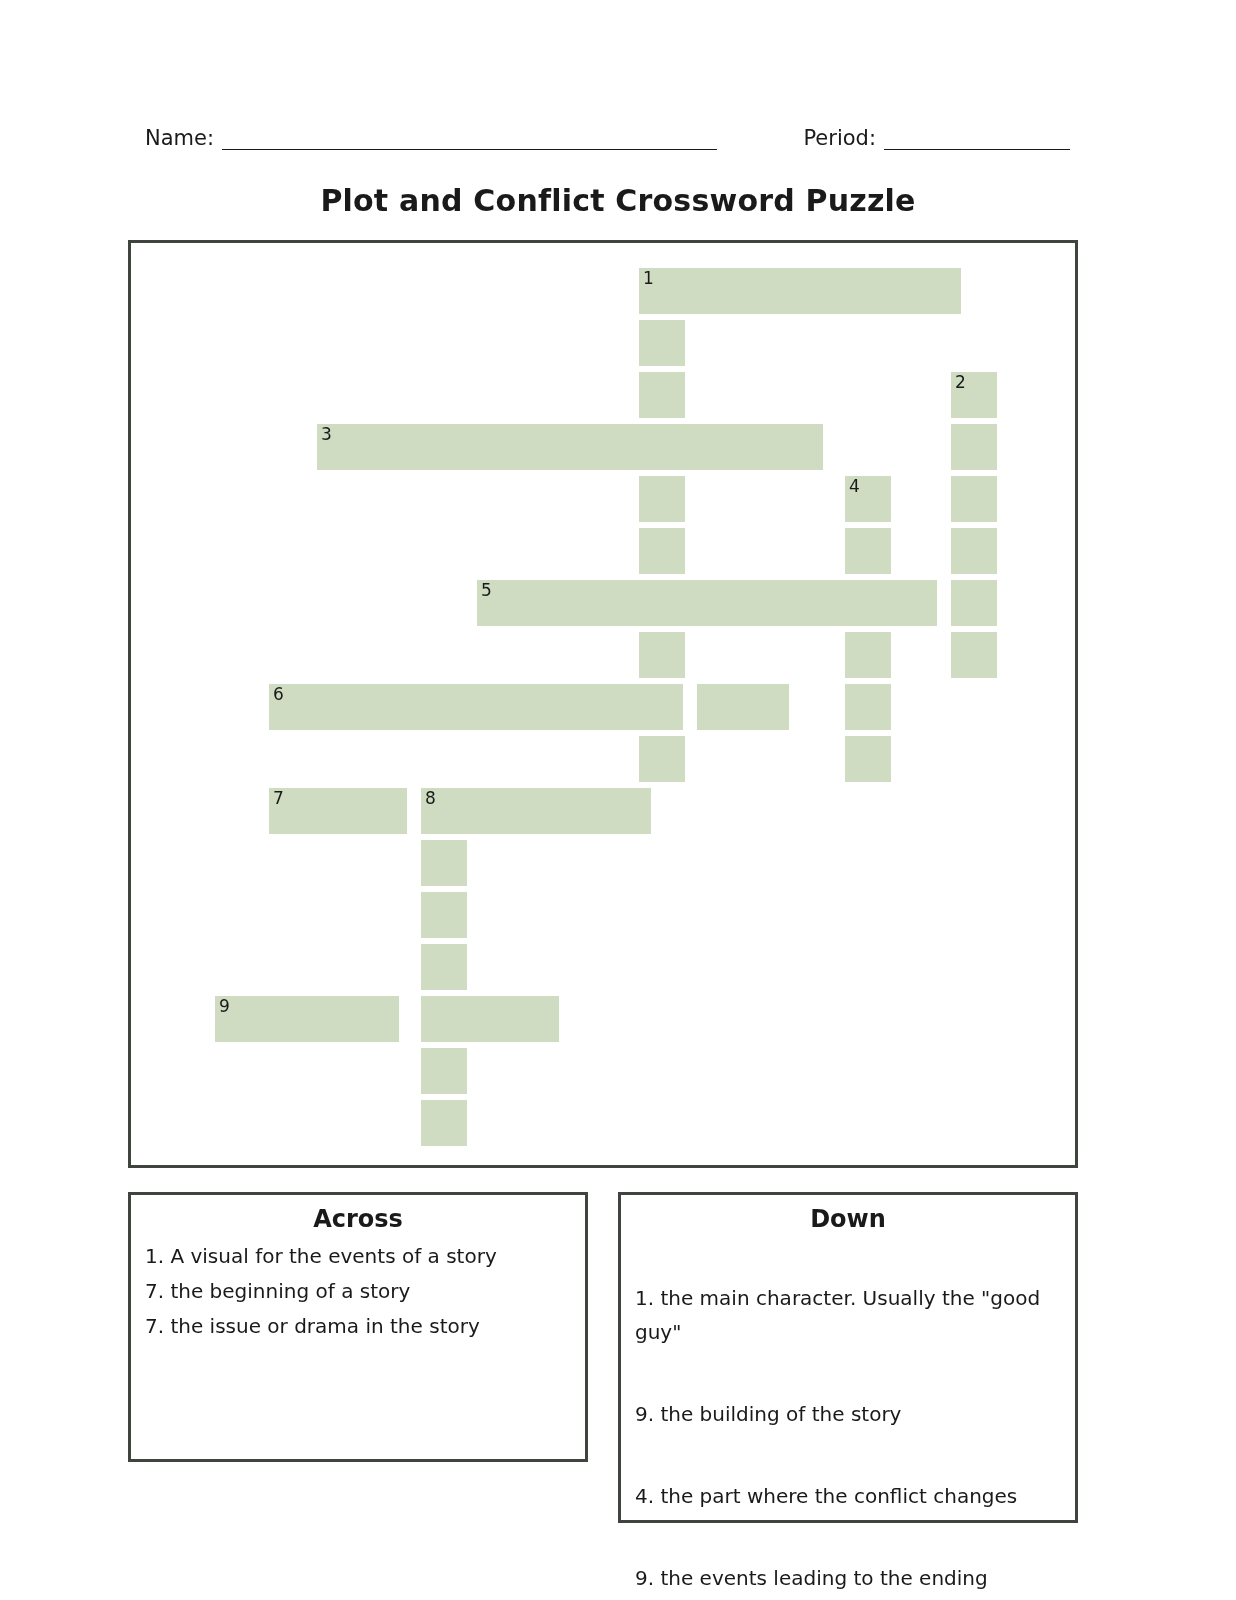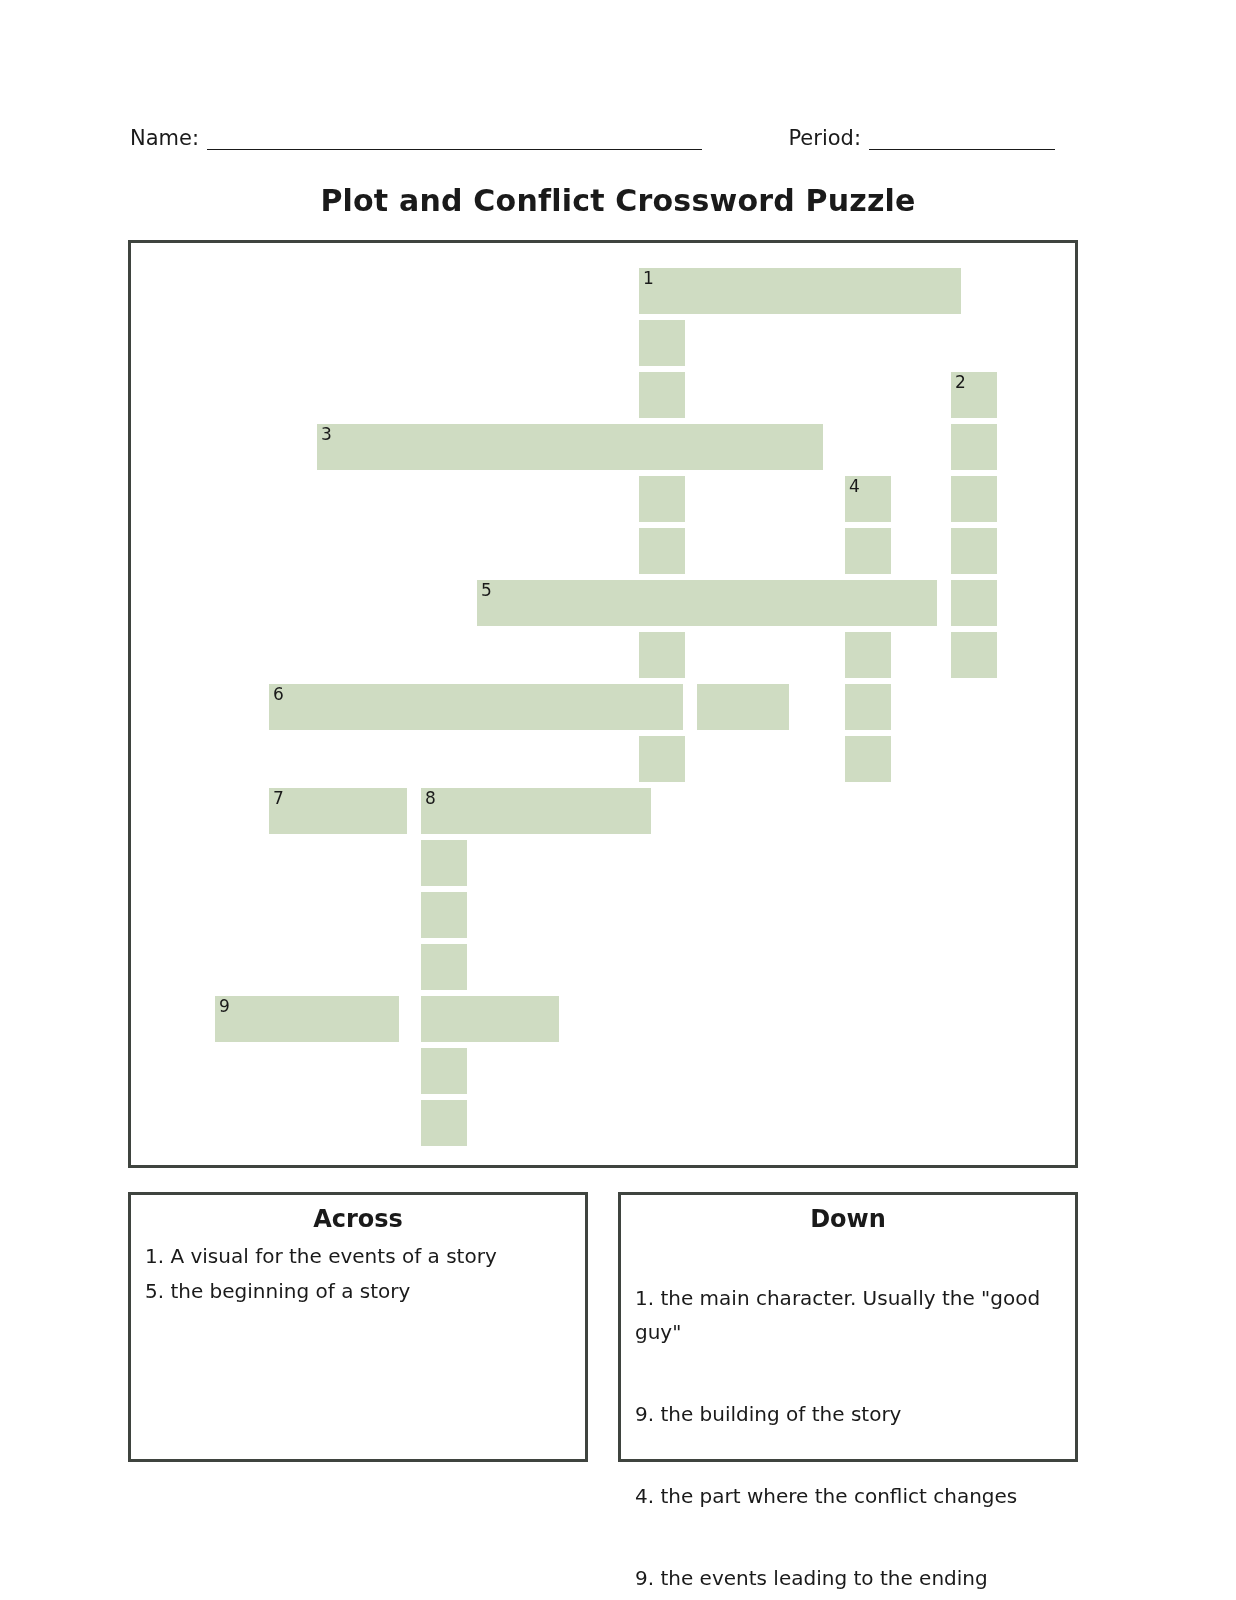--- a/index.html
+++ b/index.html
@@ -13,21 +13,21 @@
     font-family: "DejaVu Sans", sans-serif;
     color: #1a1a1a;
     position: relative;
     overflow: hidden;
   }
 
   
   .header-row {
     position: absolute;
     top: 126px;
-    left: 130px;
+    left: 145px;
     width: 925px;
     display: flex;
     align-items: flex-end;
     font-size: 21px;
   }
   .field-label {
     font-size: 21px;
     color: #1a1a1a;
     white-space: nowrap;
   }
@@ -98,21 +98,21 @@
   #across-box {
     left: 128px;
     top: 1192px;
     width: 460px;
     height: 270px;
   }
   #down-box {
     left: 618px;
     top: 1192px;
     width: 460px;
-    height: 270px;
+    height: 331px;
   }
   .clue-heading {
     text-align: center;
     font-size: 24px;
     font-weight: bold;
     margin: 0 0 6px 0;
   }
   .clue-list {
     list-style: none;
     margin: 0;
@@ -235,21 +235,22 @@
       <div class="cell" style="left: 382px; top: 753px; width: 46px; height: 46px;"></div>
       <div class="cell" style="left: 290px; top: 805px; width: 46px; height: 46px;"></div>
       <div class="cell" style="left: 290px; top: 857px; width: 46px; height: 46px;"></div>
     </div>
 </div>
 
 <div class="clue-box" id="across-box">
   <div class="clue-heading">Across</div>
   <ul class="clue-list" id="across-list">
       <li>1. A visual for the events of a story</li>
-      <li>5. the beginning of a story</li>
+      <li>7. the beginning of a story</li>
+      <li>7. the issue or drama in the story</li>
     </ul>
 </div>
 
 <div class="clue-box" id="down-box">
   <div class="clue-heading">Down</div>
   <ul class="clue-list" id="down-list">
       <li>1. the main character. Usually the "good guy"</li>
       <li>9. the building of the story</li>
       <li>4. the part where the conflict changes</li>
       <li>9. the events leading to the ending</li>

